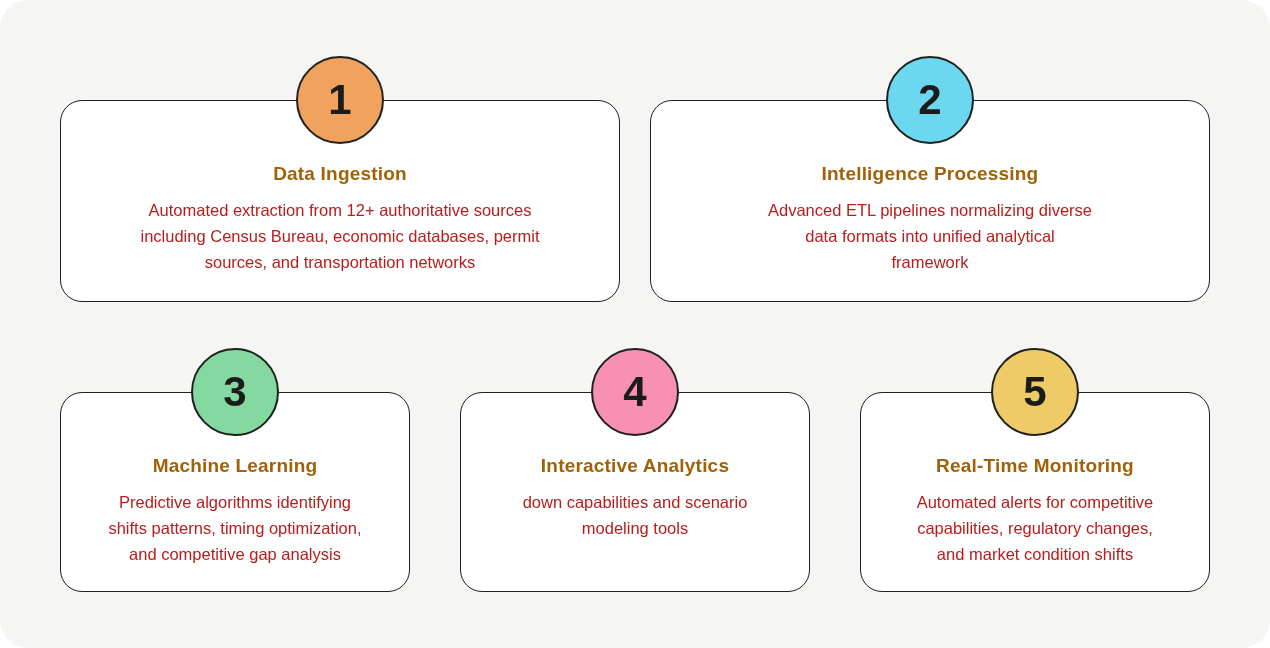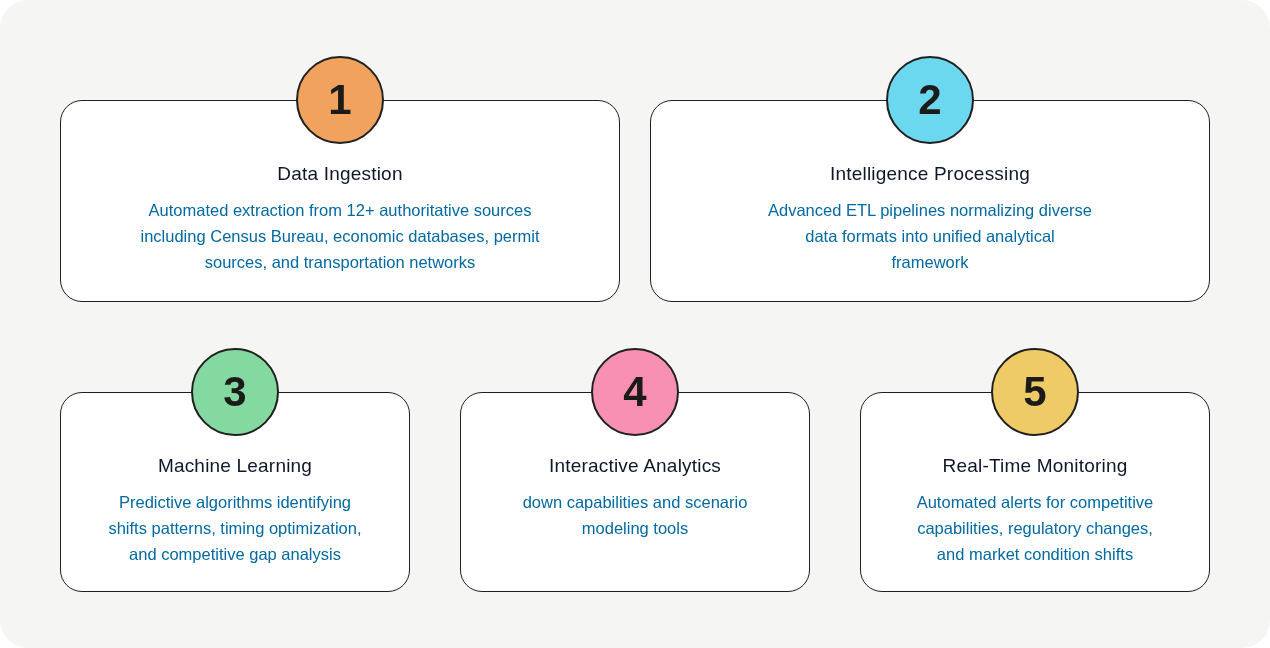--- a/index.html
+++ b/index.html
@@ -47,29 +47,29 @@
     justify-content: center;
     font-size: 42px;
     font-weight: 700;
     color: #1b1b1a;
     z-index: 2;
     box-sizing: border-box;
   }
   .card-title {
     margin: 62px 0 12px 0;
     font-size: 19px;
-    font-weight: 400;
-    color: #0f172a;
+    font-weight: 700;
+    color: #a16207;
     letter-spacing: 0.2px;
   }
   .card-body {
     margin: 0;
     font-size: 16.5px;
     line-height: 26px;
-    color: #0369a1;
+    color: #b91c1c;
   }
   .card-body .ln { display: block; }
 </style>
 </head>
 <body>
 
 <div class="canvas">
 
   <div class="card card-1">
     <div class="badge" style="background-color: rgb(240, 162, 94);">

